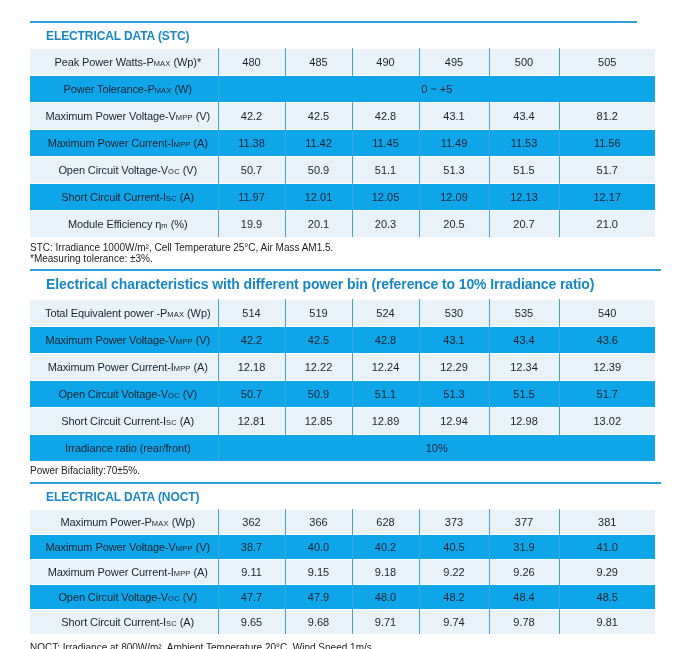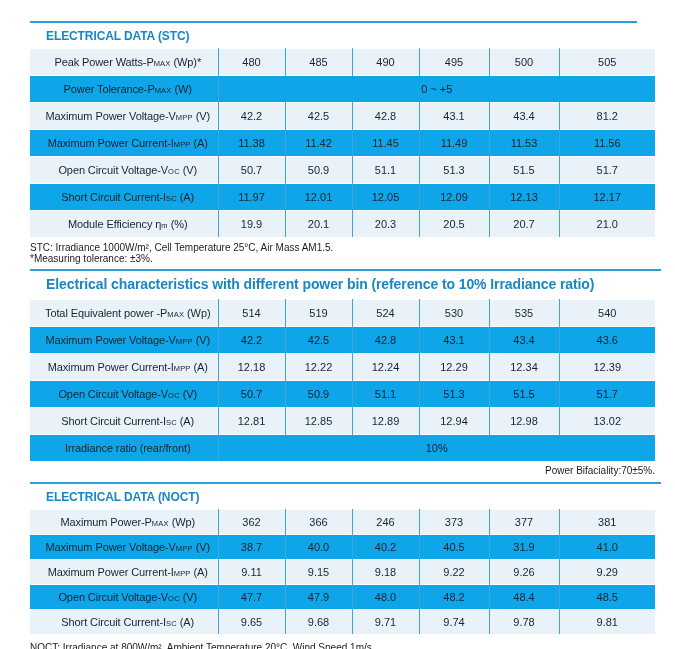--- a/index.html
+++ b/index.html
@@ -79,21 +79,21 @@
   .footnotes {
     margin-top: 5px;
     margin-bottom: 5px;
   }
   .footnote {
     font-size: 10px;
     line-height: 11px;
     color: #1c1c1c;
     letter-spacing: 0;
   }
-  .fn-bin  { margin-top: 4px; margin-bottom: 6px; text-align: right; }
+  .fn-bin  { margin-top: 4px; margin-bottom: 6px; }
   .fn-noct { margin-top: 8px; }
   .gap-rule2 { margin-top: 5px; }
   .gap-rule3 { margin-top: 0px; }
 </style>
 </head>
 <body>
 
 <div class="page">
   <div class="content">
 
@@ -256,21 +256,21 @@
           <col class="c-v">
           <col class="c-vw">
           <col class="c-vw">
           <col class="c-last">
       </colgroup>
       <tbody>
           <tr class="light">
             <td class="lbl">Maximum Power-P<span class="sub">MAX</span> (Wp)</td>
             <td class="val">362</td>
             <td class="val">366</td>
-            <td class="val">246</td>
+            <td class="val">628</td>
             <td class="val">373</td>
             <td class="val">377</td>
             <td class="val">381</td>
           </tr>
           <tr class="dark">
             <td class="lbl">Maximum Power Voltage-V<span class="sub">MPP</span> (V)</td>
             <td class="val">38.7</td>
             <td class="val">40.0</td>
             <td class="val">40.2</td>
             <td class="val">40.5</td>

